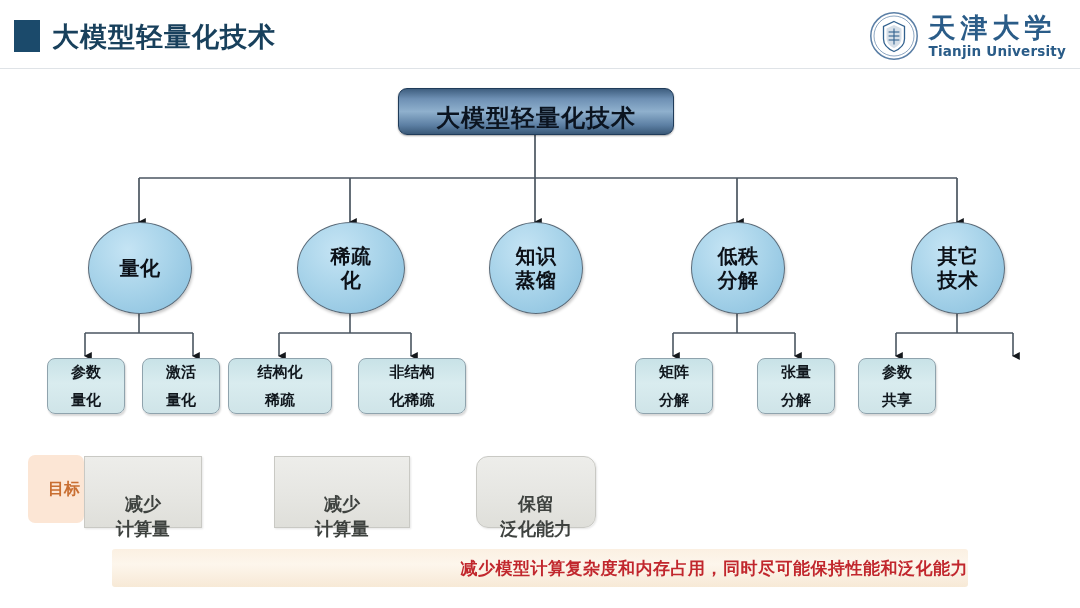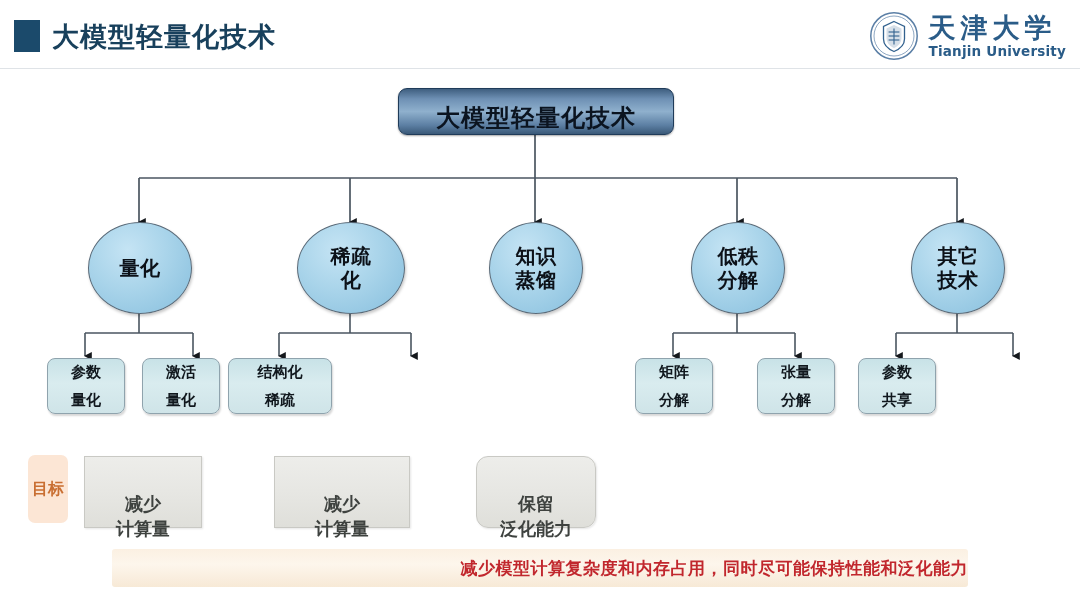--- a/index.html
+++ b/index.html
@@ -150,20 +150,21 @@
   
   .goal-label {
     position: absolute;
     left: 28px; top: 455px;
     width: 40px; height: 68px;
     border-radius: 7px;
     background: #fce6d5;
     display: flex;
     align-items: center;
     justify-content: center;
+    padding-left: 16px;
   }
   .goal-label span {
     font-size: 16px;
     font-weight: bold;
     color: #c96f32;
     line-height: 22px;
     text-align: center;
   }
   .goal {
     position: absolute;
@@ -300,20 +301,23 @@
   <div class="leaf" style="left:47px; top:358px; width:76px; height:54px;">
     <span>参数<br>量化</span>
   </div>
   <div class="leaf" style="left:142px; top:358px; width:76px; height:54px;align-items:center;">
     <span>激活<br>量化</span>
   </div>
 
   <div class="leaf" style="left:228px; top:358px; width:102px; height:54px;">
     <span>结构化<br>稀疏</span>
   </div>
+  <div class="leaf" style="left:358px; top:358px; width:106px; height:54px;">
+    <span>非结构<br>化稀疏</span>
+  </div>
 
   <div class="leaf" style="left:635px; top:358px; width:76px; height:54px;">
     <span>矩阵<br>分解</span>
   </div>
   <div class="leaf" style="left:757px; top:358px; width:76px; height:54px;">
     <span>张量<br>分解</span>
   </div>
 
   <div class="leaf" style="left:858px; top:358px; width:76px; height:54px;">
     <span>参数<br>共享</span>

